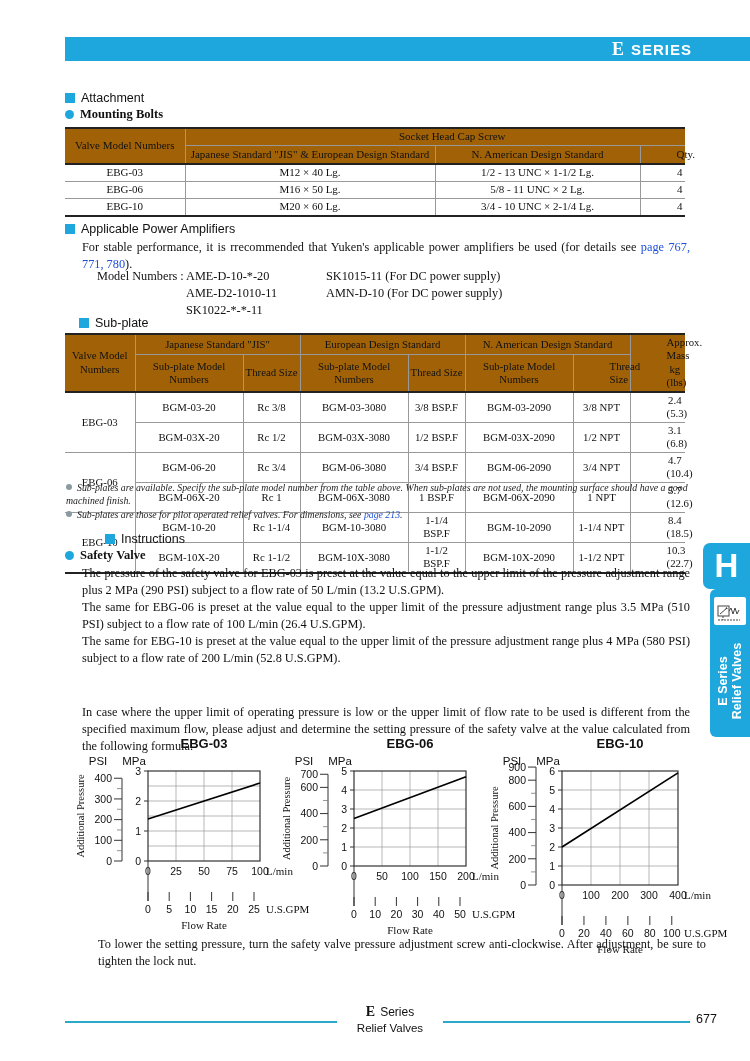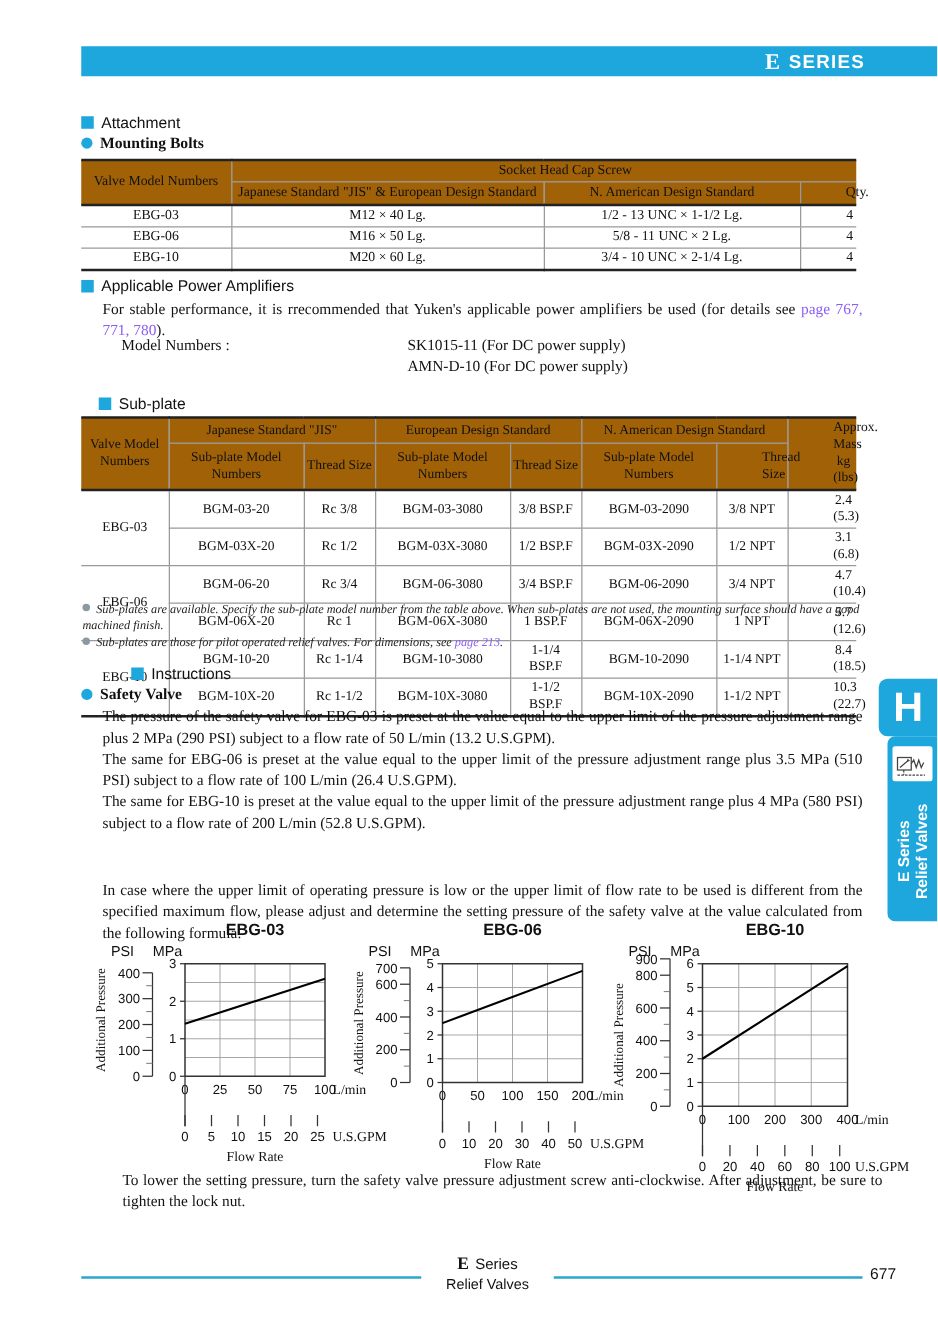--- a/index.html
+++ b/index.html
@@ -25,21 +25,21 @@
   .dtab thead{background:#a16207;}
   .dtab thead{border-bottom:2px solid #222;}
   .dtab th,.dtab td{border:1px solid #999;padding:1px 2px;font-weight:normal;line-height:1.25;}
   .dtab th:first-child,.dtab td:first-child{border-left:none;}
   .dtab th:last-child,.dtab td:last-child{border-right:none;padding-left:36px;}
   #subplate-table{font-size:10.8px;}
   #subplate-table tr.grp td{border-top:1.4px solid #555;}
 
   
   .para{font-size:12.3px;line-height:17.2px;text-align:justify;}
-  .link{color:#8b5cf6;}
+  .link{color:#1d4ed8;}
   .note{font-size:9.8px;line-height:12.8px;color:#222;font-style:italic;}
   .note-dot{display:inline-block;width:6px;height:6px;border-radius:50%;background:#8a9aa0;margin-right:5px;vertical-align:1px;}
 
   
   .chart svg{overflow:visible;}
   .chart text{fill:#111;}
   .ct{font-family:"Liberation Sans",sans-serif;font-weight:bold;font-size:13px;}
   .cu{font-family:"Liberation Sans",sans-serif;font-size:11.5px;}
   .cn{font-family:"Liberation Sans",sans-serif;font-size:10.5px;}
   .cs{font-family:"Liberation Serif",serif;font-size:11px;}
@@ -122,20 +122,25 @@
       </tbody>
   </table>
 
   <div class="abs sec" style="left:65px;top:222px;">
     <span class="h-square"></span><span>Applicable Power Amplifiers</span>
   </div>
   <div class="abs para" style="left:82px;top:239px;width:608px;">
     <span>For stable performance, it is rrecommended that Yuken's applicable power amplifiers be used (for details see </span><span class="link">page 767</span><span class="link">, </span><span class="link">771</span><span class="link">, </span><span class="link">780</span><span>).</span>
   </div>
   <div class="abs" style="left:97px;top:268px;font-size:12.3px;line-height:17px;">Model Numbers :</div>
+  <div id="amp-col1" class="abs" style="left:186px;top:268px;font-size:12.3px;line-height:17px;">
+      <div>AME-D-10-*-20</div>
+      <div>AME-D2-1010-11</div>
+      <div>SK1022-*-*-11</div>
+    </div>
   <div id="amp-col2" class="abs" style="left:326px;top:268px;font-size:12.3px;line-height:17px;">
       <div>SK1015-11 (For DC power supply)</div>
       <div>AMN-D-10 (For DC power supply)</div>
     </div>
 
   <div class="abs sec" style="left:65px;top:316px;padding-left:14px;">
     <span class="h-square"></span><span>Sub-plate</span>
   </div>
 
   <table id="subplate-table" class="abs dtab" style="left:65px;top:333px;width:620px;">

